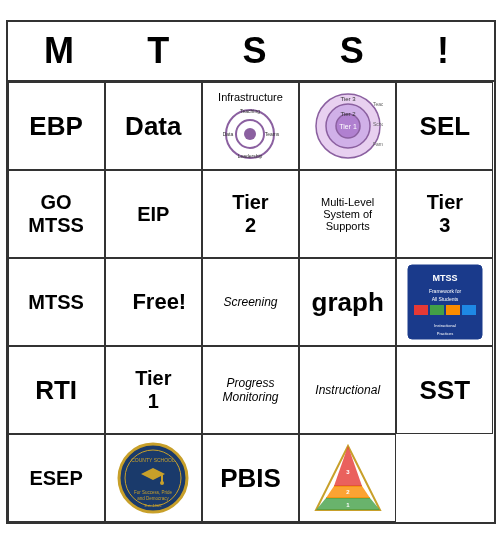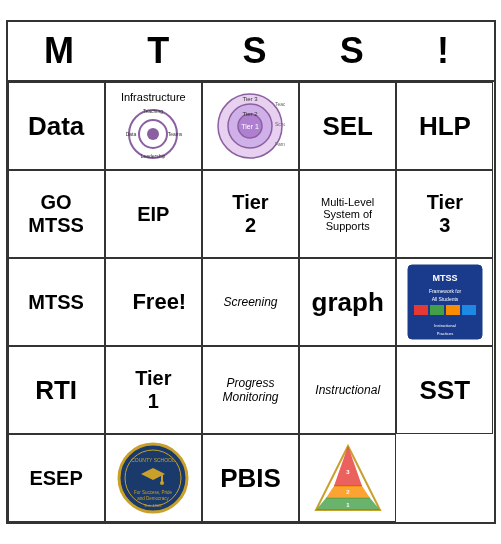--- a/index.html
+++ b/index.html
@@ -76,20 +76,23 @@
     <span>M</span>
     <span>T</span>
     <span>S</span>
     <span>S</span>
     <span>!</span>
   </div>
 
   <div class="bingo-grid">
 
     <div class="cell">
+      <span class="cell-text-large">EBP</span>
+    </div>
+    <div class="cell">
       <span class="cell-text-large">Data</span>
     </div>
     <div class="cell" style="flex-direction:column; gap:3px;">
       <span style="font-size:11px;">Infrastructure</span>
 
       <svg width="60" height="55" viewBox="0 0 60 55">
 
         <circle cx="30" cy="28" r="24" fill="none" stroke="#8b60a0" stroke-width="2"></circle>
 
         <circle cx="30" cy="28" r="14" fill="none" stroke="#8b60a0" stroke-width="2"></circle>
@@ -115,23 +118,20 @@
         <text x="60" y="15" font-size="5" fill="#666">Teaching</text>
         <text x="60" y="35" font-size="5" fill="#666">School</text>
         <text x="60" y="55" font-size="5" fill="#666">Family</text>
       </svg>
     </div>
     <div class="cell">
       <span class="cell-text-large">SEL</span>
     </div>
 
     <div class="cell">
-      <span class="cell-text-large">HLP</span>
-    </div>
-    <div class="cell">
       <span class="cell-text-medium" style="white-space:pre-line;">GO
 MTSS</span>
     </div>
     <div class="cell">
       <span class="cell-text-medium">EIP</span>
     </div>
     <div class="cell">
       <span class="cell-text-medium" style="white-space:pre-line;">Tier
 2</span>
     </div>

